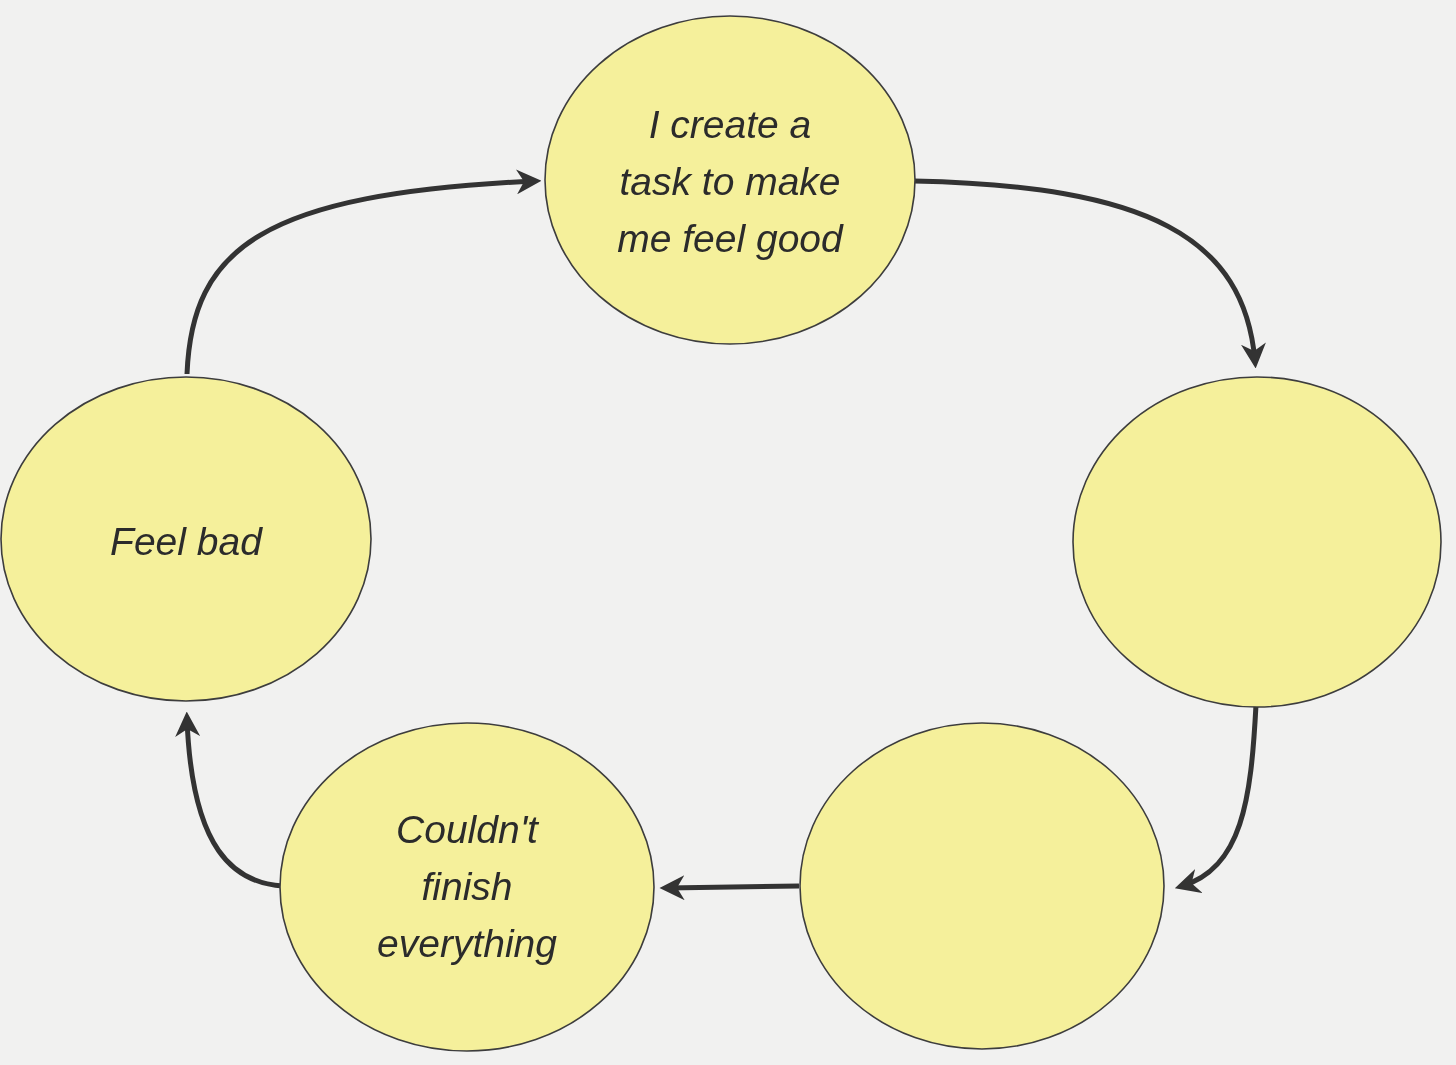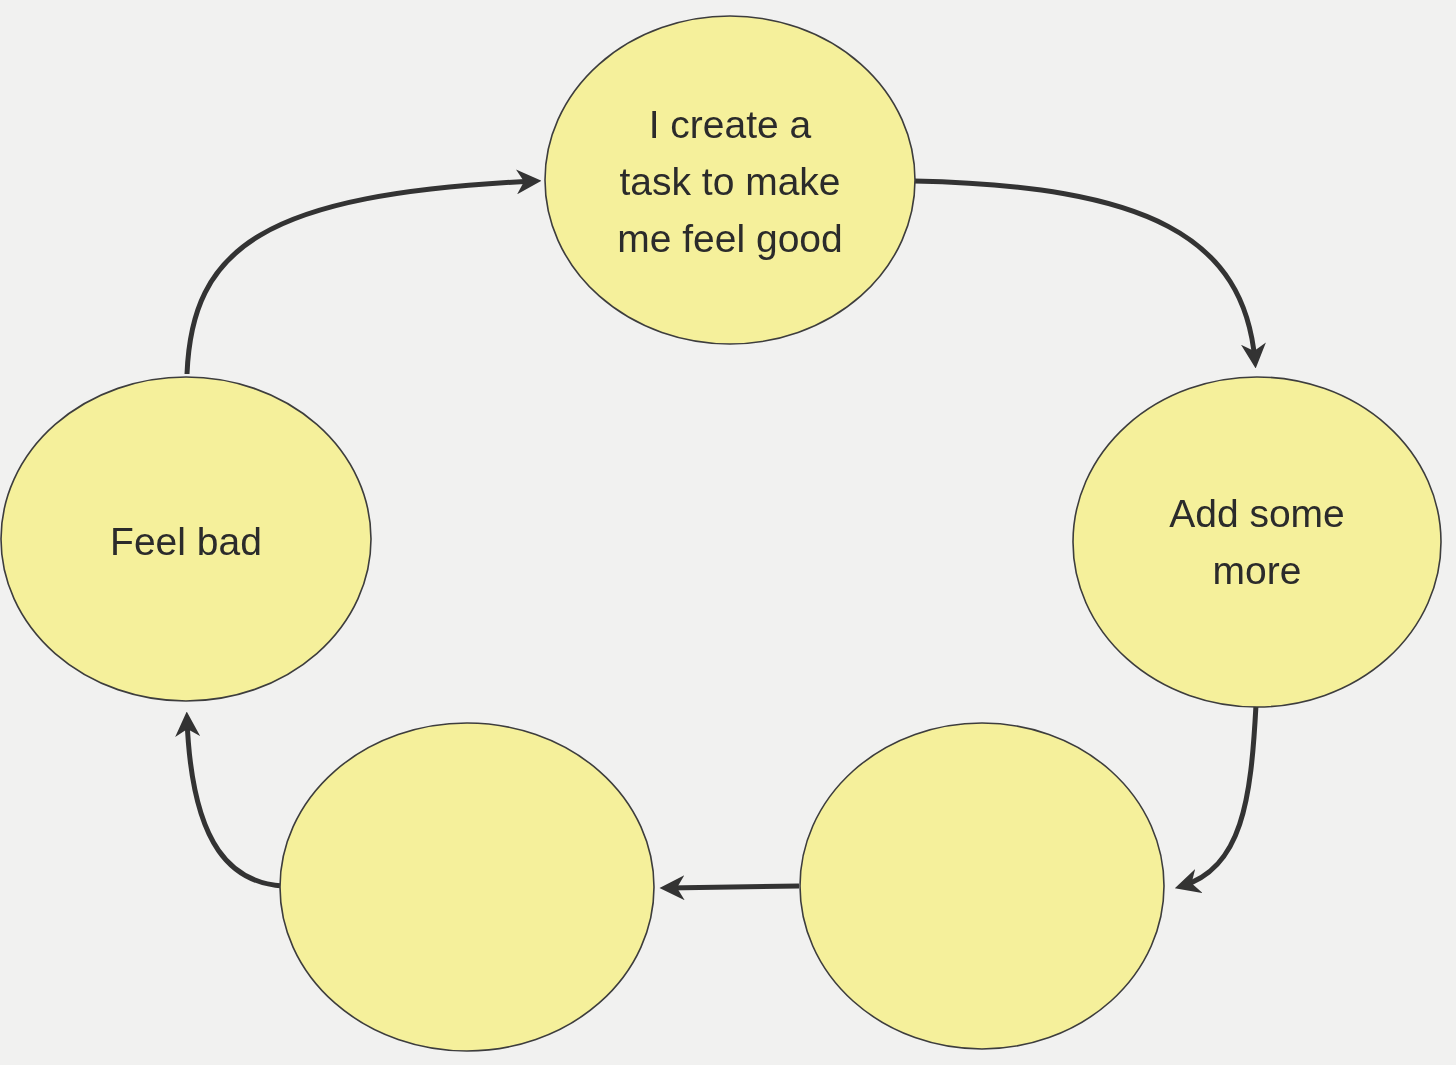--- a/index.html
+++ b/index.html
@@ -13,20 +13,21 @@
   html, body {
     background: var(--bg);
     font-family: "Liberation Sans", "DejaVu Sans", sans-serif;
   }
   .stage {
     position: relative;
     width: 1456px;
     height: 1065px;
     background: var(--bg);
     overflow: hidden;
+    font-style: italic;
   }
   .stage svg {
     position: absolute;
     inset: 0;
     display: block;
   }
   .edge {
     fill: none;
     stroke: var(--arrow);
     stroke-width: 5;
@@ -79,20 +80,21 @@
       <ellipse class="node" cx="982" cy="886" rx="182" ry="163"></ellipse>
       <ellipse class="node" cx="467" cy="887" rx="187" ry="164"></ellipse>
       <ellipse class="node" cx="186" cy="539" rx="185" ry="162"></ellipse>
     </g>
   </svg>
 
   <div class="node-label lbl-create-task">I create a
 task to make
 me feel good</div>
 
-  <div class="node-label lbl-add-more">Add some
-more</div>
 
 
+  <div class="node-label lbl-couldnt">Couldn't
+finish
+everything</div>
 
   <div class="node-label lbl-feel-bad">Feel bad</div>
 
 </div>
 
 </body></html>

